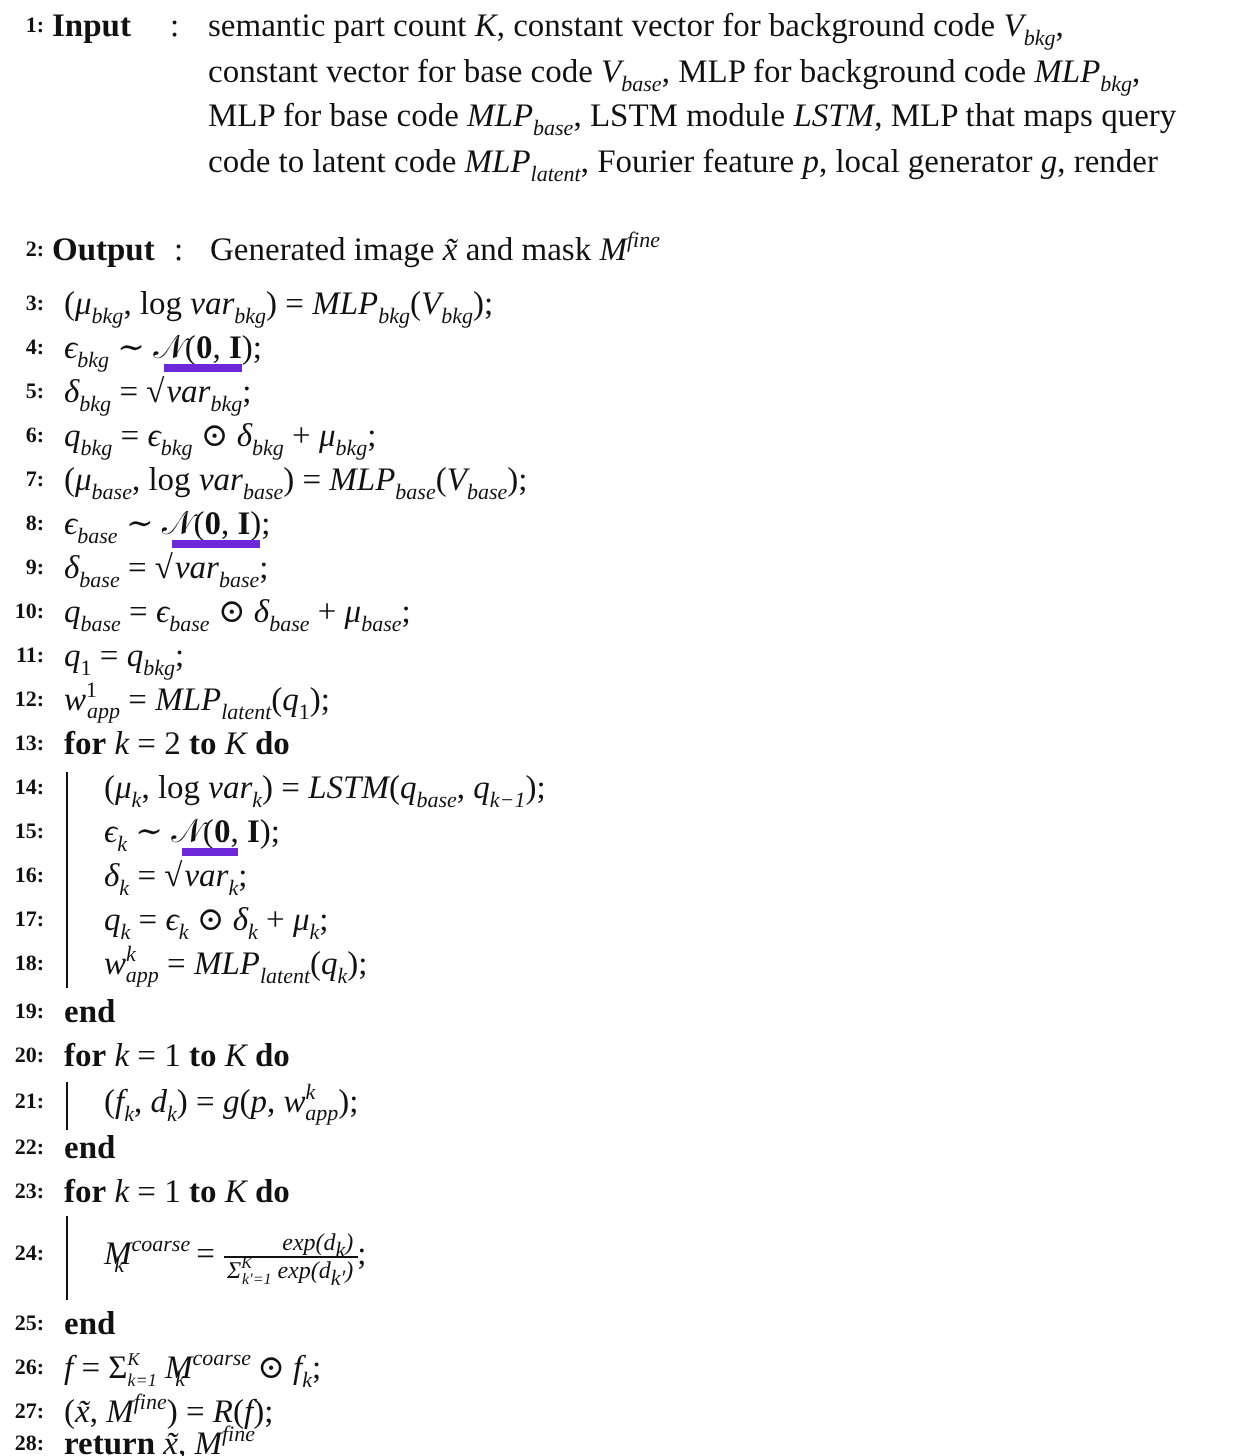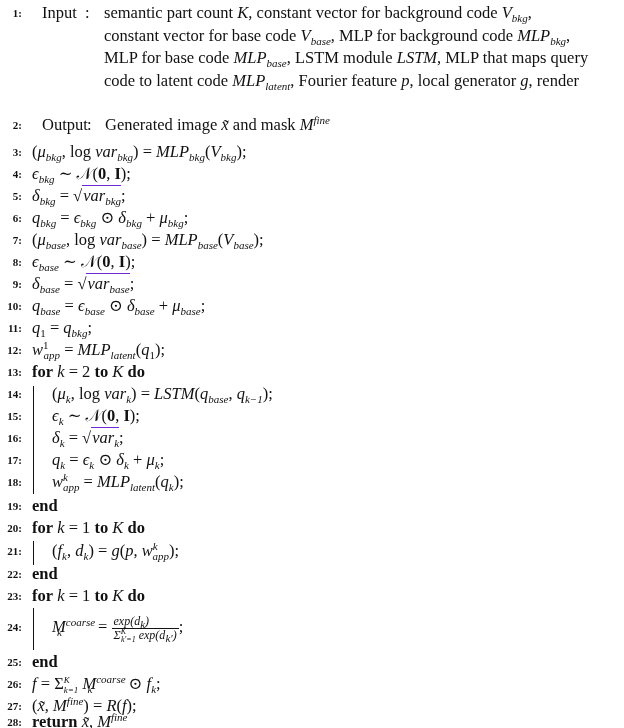--- a/index.html
+++ b/index.html
@@ -7,25 +7,25 @@
          font-family:"DejaVu Serif","Liberation Serif",serif; color:#111; }
   .algo { position:absolute; left:0; top:0; width:624px; }
   .line { position:absolute; left:0; height:22px; font-size:16.5px; line-height:22px; white-space:nowrap;
           font-family:"Liberation Serif","DejaVu Serif",serif; }
   .num { position:absolute; left:0; width:22px; text-align:right; font-size:11px; font-weight:bold; }
   .content { position:absolute; left:32px; }
   .indented { left:52px; }
   i { font-style:italic; }
   sub, sup { font-size:11px; font-style:italic; line-height:0; }
   .bar { position:absolute; left:33px; width:1px; background:#111; }
-  .io-label { position:absolute; left:42px; font-weight:normal; }
+  .io-label { position:absolute; left:26px; font-weight:bold; }
   .io-colon { position:absolute; left:85px; }
   .io-text { position:absolute; left:104px; white-space:normal; width:530px; }
-  .sqrt { border-top:1px solid #6d28d9; padding-left:1px; }
-  .frac { display:inline-block; vertical-align:middle; text-align:left; font-size:12px; line-height:13px; }
+  .sqrt { border-top:4px solid #6d28d9; padding-left:1px; }
+  .frac { display:inline-block; vertical-align:middle; text-align:right; font-size:12px; line-height:13px; }
   .frac .top { display:block; border-bottom:1px solid #111; padding:0 2px; font-style:italic; }
   .frac .bot { display:block; padding:0 2px; font-style:italic; }
 </style>
 </head>
 <body>
 
 <div class="algo">
 
   <div class="line" style="top:2px;height:112px;">
     <span class="num">1:</span>

